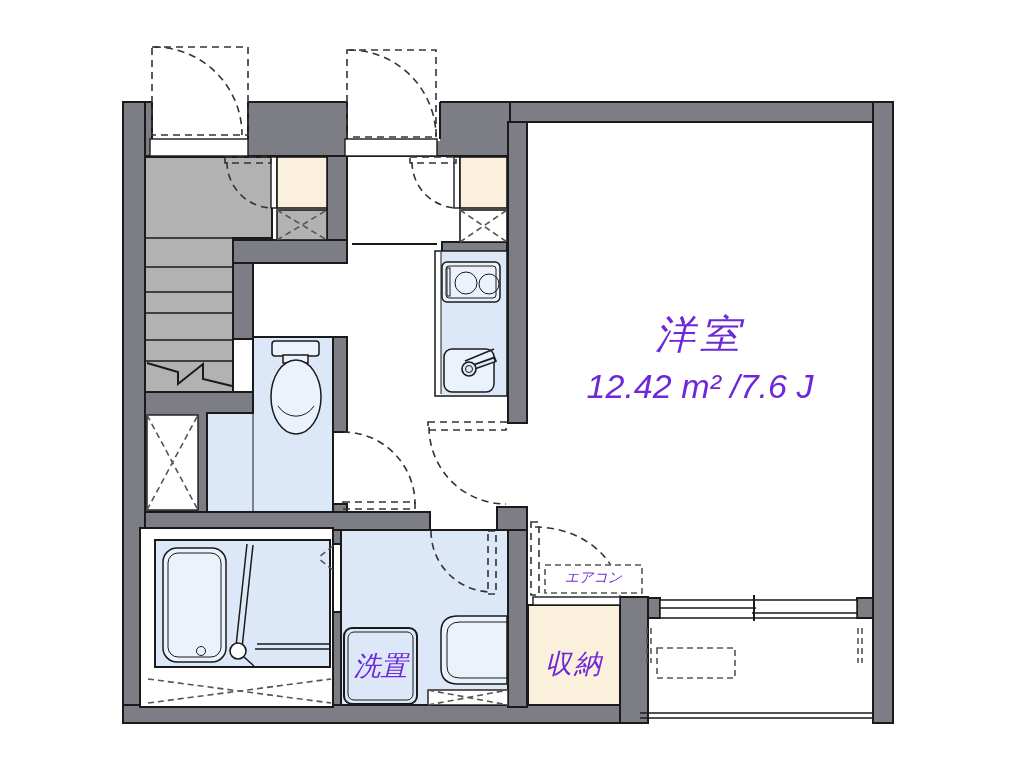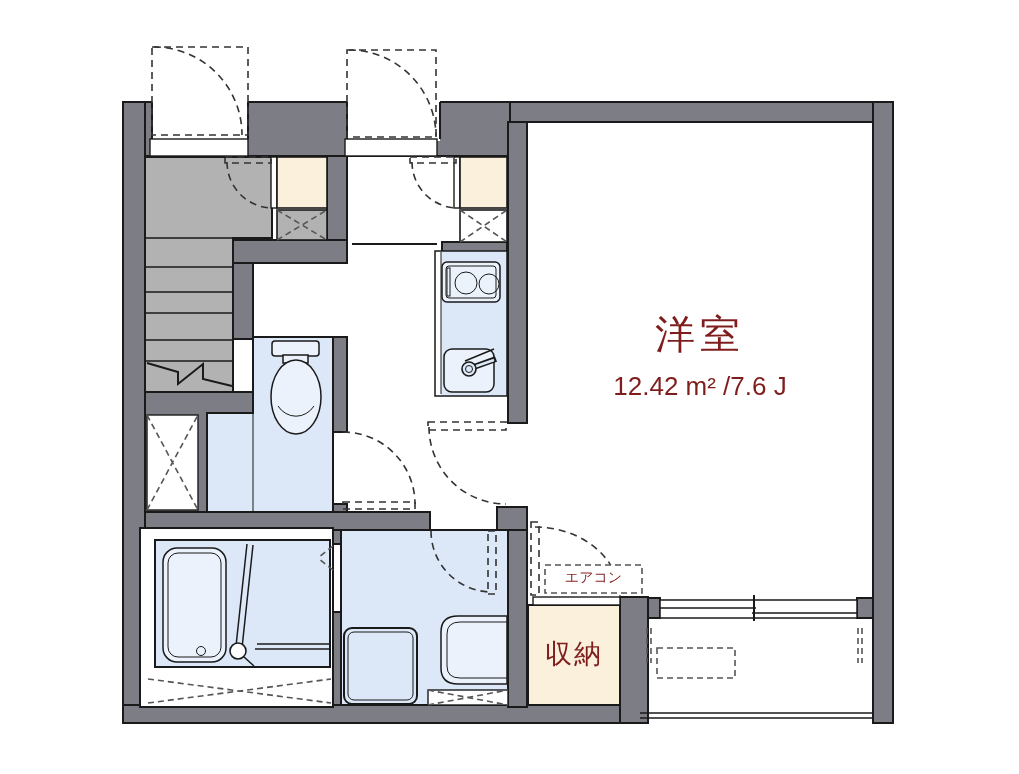--- a/index.html
+++ b/index.html
@@ -9,25 +9,25 @@
   .wall{fill:var(--wall);stroke:var(--line);stroke-width:2;}
   .stairfill{fill:var(--stair);stroke:var(--line);stroke-width:2;}
   .blue{fill:var(--water_room);stroke:var(--line);stroke-width:2;}
   .fixt{fill:var(--fixture);stroke:var(--line);stroke-width:1.5;}
   .whitebox{fill:#fff;stroke:var(--line);stroke-width:1.4;}
   .thin{stroke:var(--line);stroke-width:1;fill:none;}
   .med{stroke:var(--line);stroke-width:1.5;fill:none;}
   .thick{stroke:var(--line);stroke-width:2;fill:none;}
   .dash{stroke:#333;stroke-width:1.6;fill:none;stroke-dasharray:7 5;}
   .dashlight{stroke:#555;stroke-width:1.6;fill:none;stroke-dasharray:6 4;}
-  .label{position:absolute;color:#7f1d1d;display:flex;align-items:center;justify-content:center;}
+  .label{position:absolute;color:#6d28d9;display:flex;align-items:center;justify-content:center;font-style:italic;}
   #lbl-room{left:530px;top:308px;width:340px;height:52px;font-size:40px;letter-spacing:5px;}
-  #lbl-area{left:530px;top:370px;width:340px;height:32px;font-size:26px;}
+  #lbl-area{left:530px;top:370px;width:340px;height:32px;font-size:34px;}
   #lbl-aircon{left:544px;top:563px;width:99px;height:30px;font-size:14px;}
-  #lbl-storage{left:528px;top:604px;width:92px;height:100px;font-size:27px;letter-spacing:2px;}
+  #lbl-storage{left:528px;top:604px;width:92px;height:120px;font-size:27px;letter-spacing:2px;}
   #lbl-laundry{left:343px;top:627px;width:75px;height:78px;font-size:27px;}
 </style>
 </head>
 <body>
 
 <div id="stage">
 <svg id="plan-svg" width="1019" height="774" viewBox="0 0 1019 774">
 
   <g>
     <rect class="wall" x="123" y="102" width="22" height="621"></rect>
@@ -168,13 +168,14 @@
     <path class="dashlight" d="M647,628 V663 M651,628 V663"></path>
     <path class="dashlight" d="M858,628 V663 M862,628 V663"></path>
     <path class="med" d="M640,713 H873 M640,718 H873"></path>
   </g>
 </svg>
 
   <div class="label" id="lbl-room">洋室</div>
   <div class="label" id="lbl-area">12.42 m² /7.6 J</div>
   <div class="label" id="lbl-aircon">エアコン</div>
   <div class="label" id="lbl-storage">収納</div>
+  <div class="label" id="lbl-laundry">洗置</div>
 </div>
 
 </body></html>

